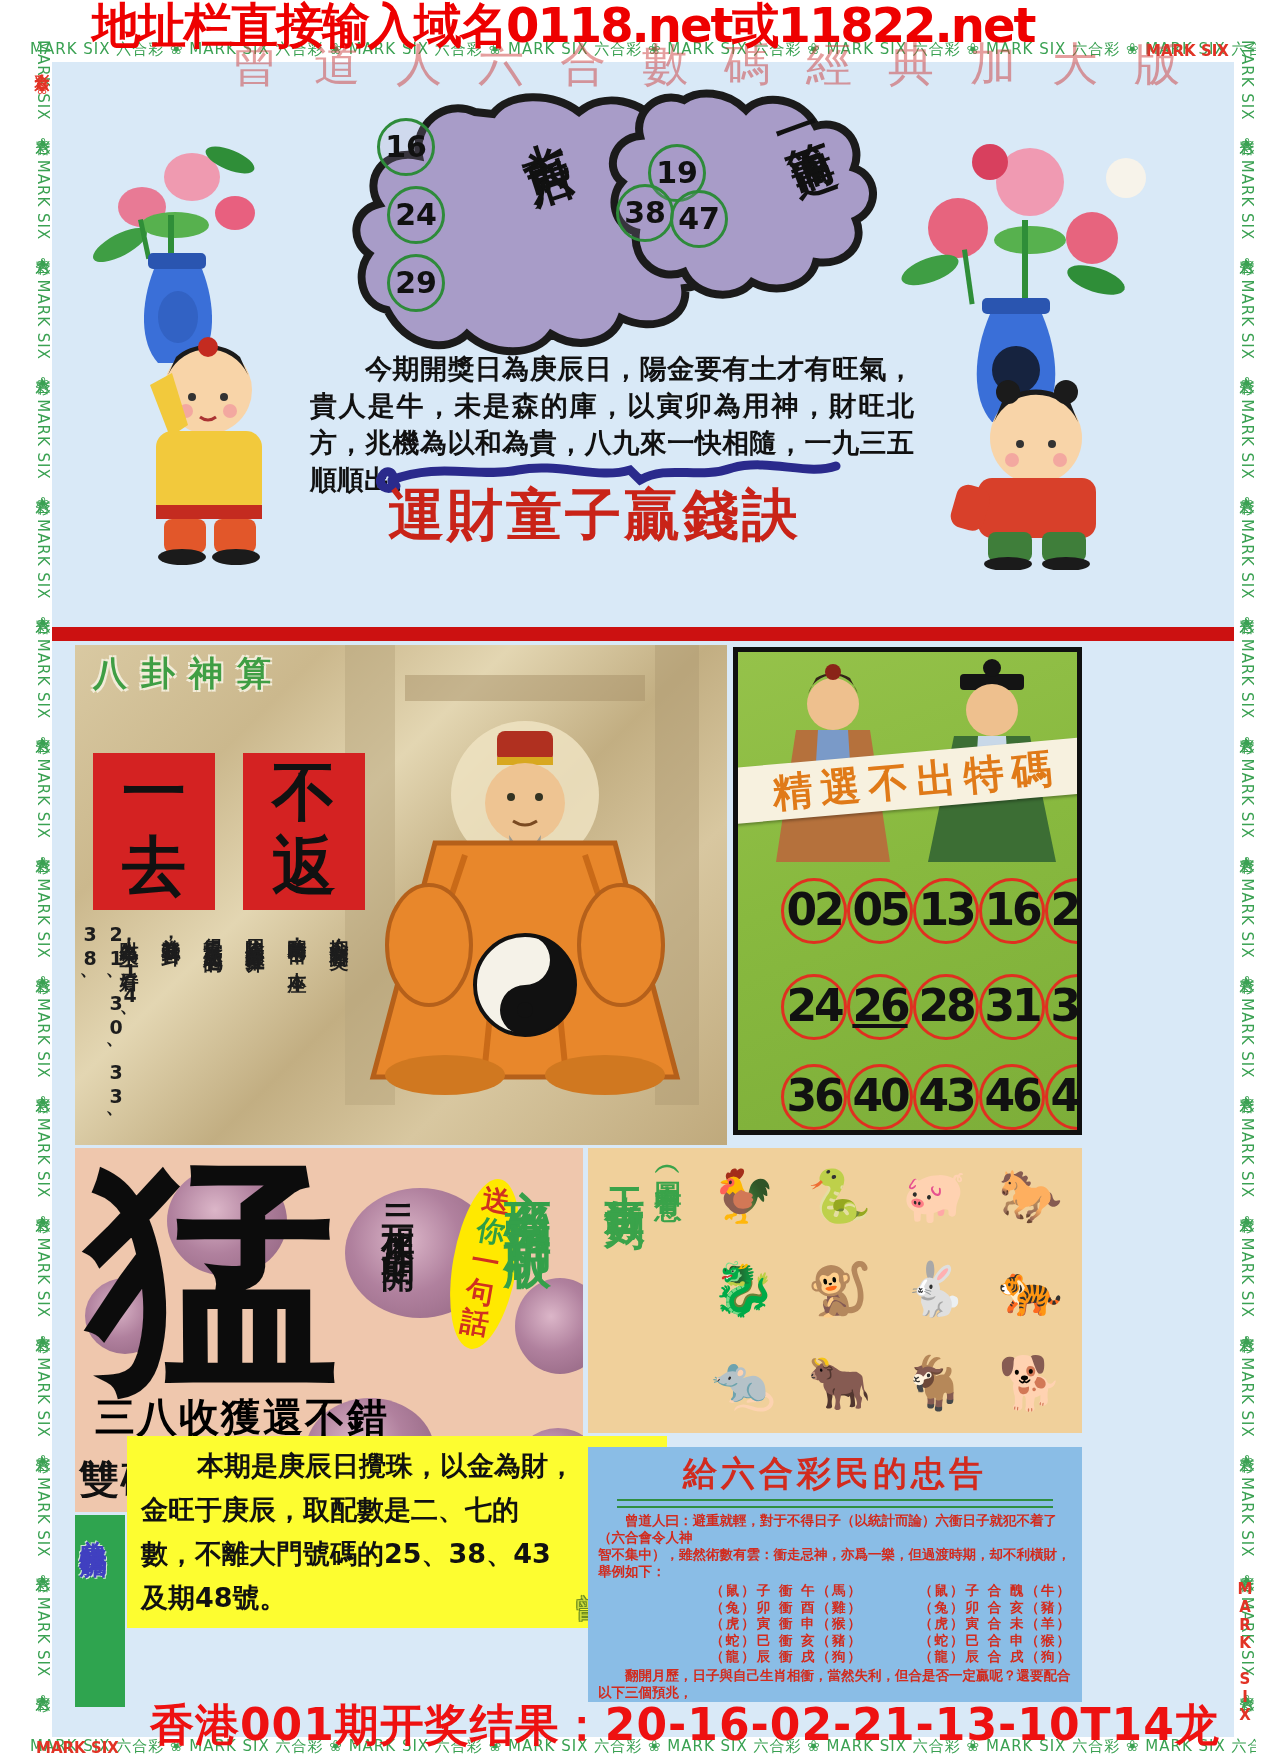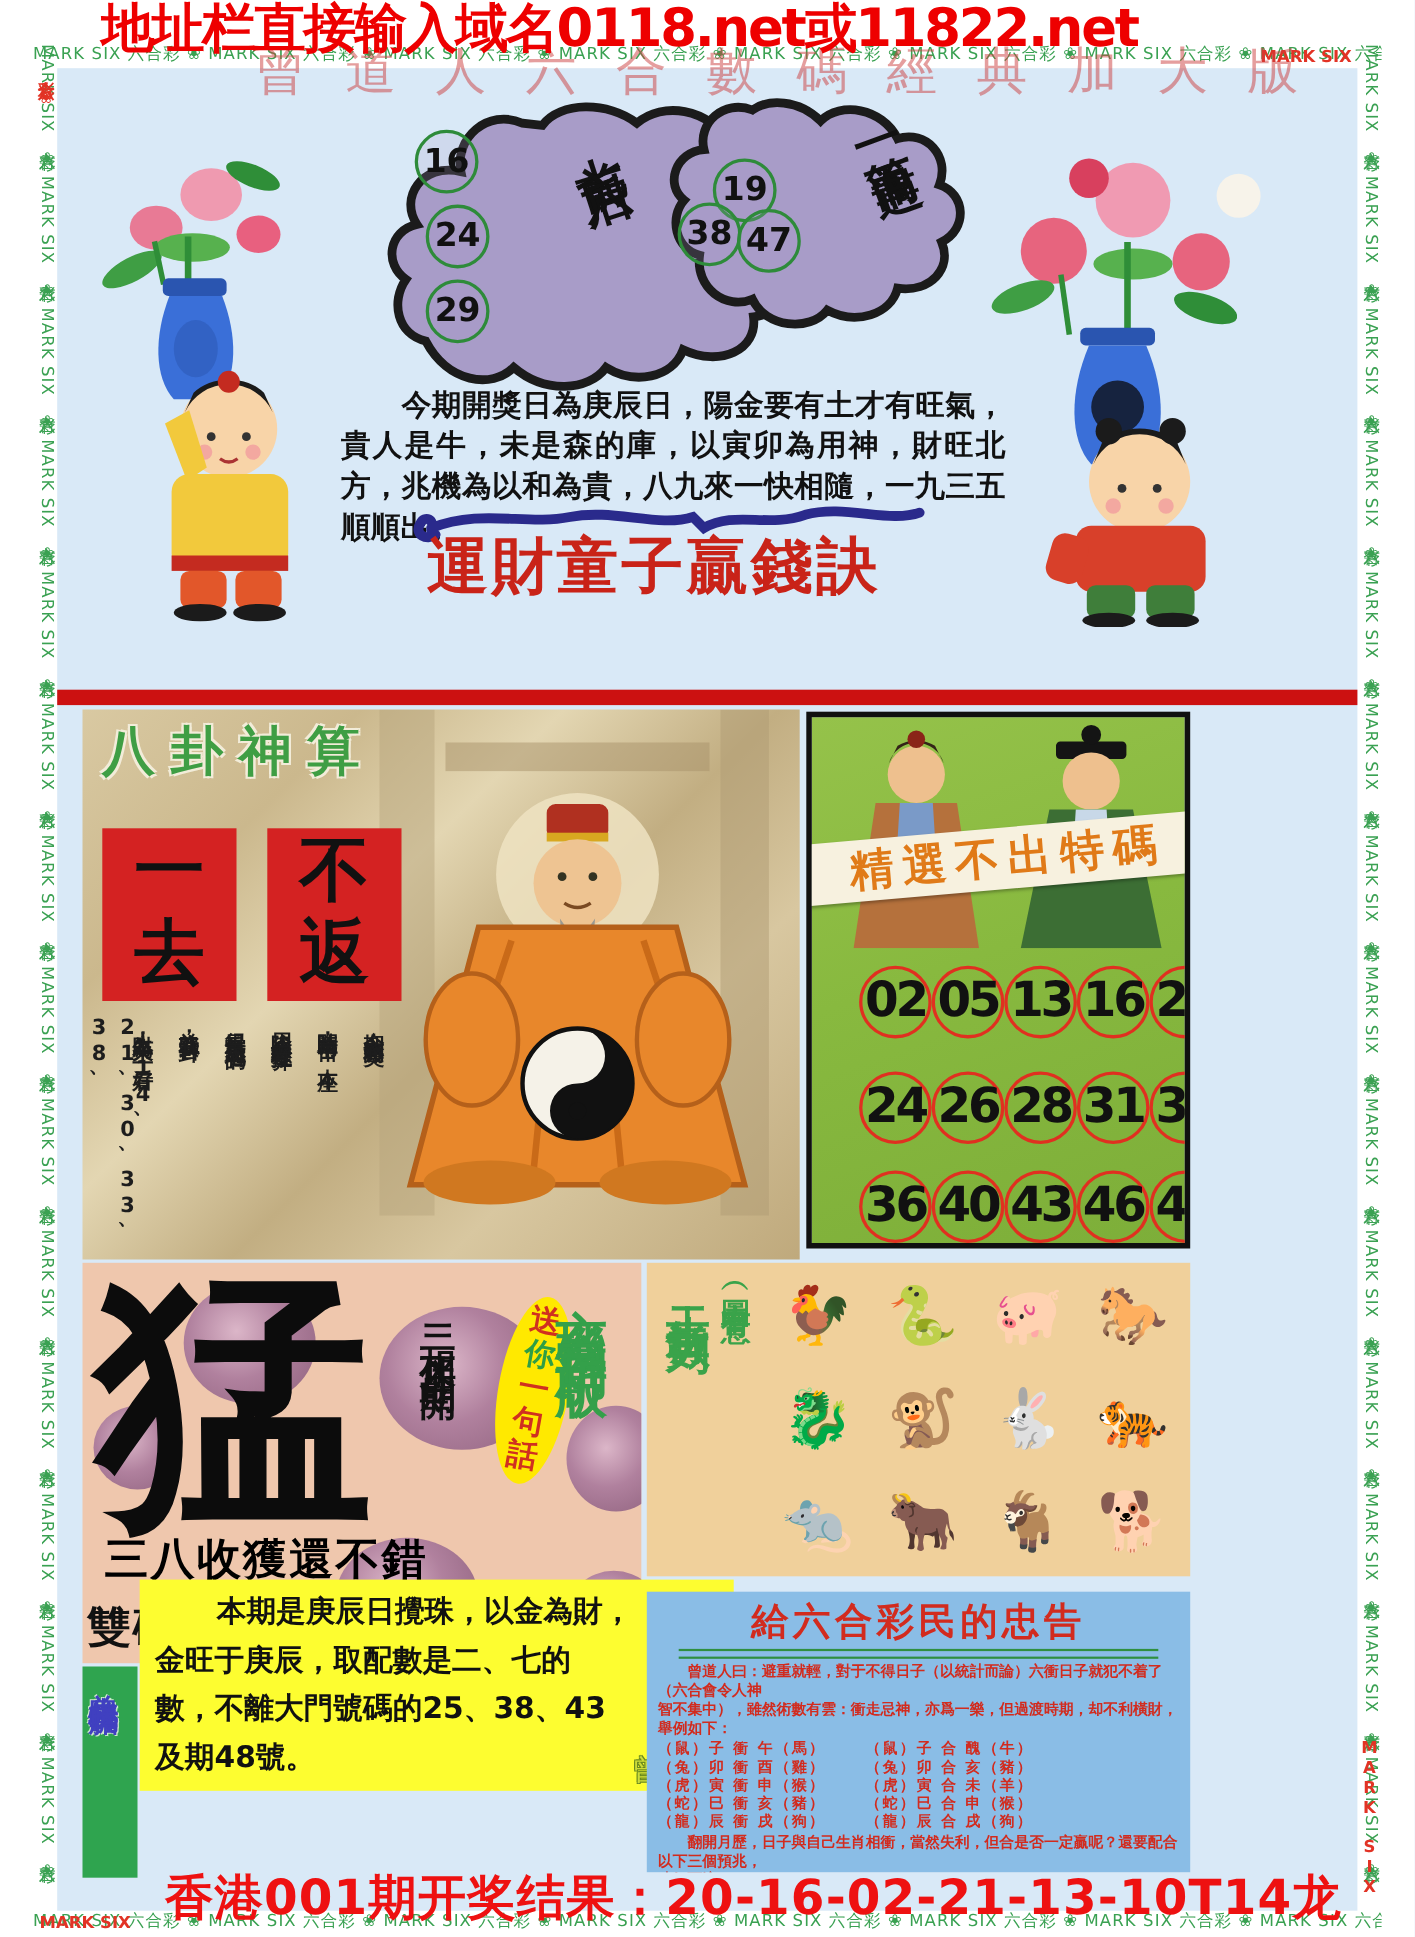--- a/index.html
+++ b/index.html
@@ -19,21 +19,21 @@
   .map svg{position:absolute;left:0;top:0;}
   .map-num{position:absolute;width:52px;height:52px;border:3px solid #2e8b3a;border-radius:50%;color:#111;font-size:30px;font-weight:bold;text-align:center;line-height:52px;background:rgba(168,156,200,.2);}
   .map-caption{position:absolute;writing-mode:vertical-rl;text-orientation:upright;font-size:44px;font-weight:bold;color:#111;letter-spacing:6px;}
   #forecast{left:310px;top:350px;width:604px;font-size:27px;font-weight:600;color:#111;line-height:37px;text-align:justify;z-index:2;}
   #banner-squiggle{left:368px;top:452px;z-index:2;}
   #banner-text{left:388px;top:478px;font-size:56px;font-weight:bold;color:#c92318;letter-spacing:3px;z-index:2;white-space:nowrap;}
   #red-divider{left:52px;top:627px;width:1182px;height:14px;background:#cc1111;z-index:2;}
   
   #bagua-panel{left:75px;top:645px;width:652px;height:500px;z-index:2;overflow:hidden;
     background:linear-gradient(135deg,#d9c9a2 0%,#cbb88d 22%,#e3d6b2 38%,#c2ae82 55%,#d8c7a0 72%,#bfa97c 100%);}
-  #bagua-title{left:18px;top:6px;font-size:48px;font-weight:900;color:#3f9e44;letter-spacing:14px;white-space:nowrap;
+  #bagua-title{left:18px;top:6px;font-size:34px;font-weight:900;color:#3f9e44;letter-spacing:14px;white-space:nowrap;
     text-shadow:2px 2px 0 #f2ecd9,-2px -2px 0 #f2ecd9,2px -2px 0 #f2ecd9,-2px 2px 0 #f2ecd9;}
   .redblock{position:absolute;width:122px;height:155px;background:#d42222;color:#111;font-weight:900;
     font-size:64px;line-height:74px;text-align:center;padding-top:2px;}
   .bcol{position:absolute;writing-mode:vertical-rl;text-orientation:upright;font-size:19px;color:#1d1d1d;
     letter-spacing:2px;height:228px;font-weight:600;}
   
   #special-panel{left:733px;top:647px;width:349px;height:488px;border:5px solid #101010;box-sizing:border-box;
     background:linear-gradient(160deg,#95c24a 0%,#88b93f 45%,#7dae39 100%);z-index:2;overflow:hidden;}
   #special-banner{position:absolute;left:-8px;top:100px;width:372px;height:56px;background:#f7f1df;
     transform:rotate(-5deg);box-shadow:0 2px 3px rgba(0,0,0,.3);text-align:center;}
@@ -69,21 +69,21 @@
   #zodiac-grid{position:absolute;left:108px;top:2px;width:382px;height:280px;display:grid;
     grid-template-columns:repeat(4,1fr);grid-template-rows:repeat(3,1fr);}
   .animal{display:flex;align-items:center;justify-content:center;font-size:52px;}
   
   #advice-panel{left:588px;top:1447px;width:494px;height:255px;background:#8abde6;z-index:2;box-sizing:border-box;
     padding:4px 10px;overflow:hidden;}
   #advice-title{text-align:center;font-size:34px;font-weight:900;color:#d22b1e;letter-spacing:4px;}
   #advice-rule{width:92%;margin:2px auto 4px auto;height:5px;border-top:2px solid #2f8f3f;border-bottom:2px solid #2f8f3f;}
   .adv{font-size:13.5px;color:#d22b1e;line-height:17px;font-weight:600;}
   .adv.indent{text-indent:2em;}
-  #pairs{display:flex;gap:36px;justify-content:flex-start;margin:2px 0;}
+  #pairs{display:flex;gap:56px;justify-content:flex-end;margin:2px 0;}
   #pairs .adv{letter-spacing:2px;line-height:16.5px;}
   
   #footer-result{left:150px;top:1696px;width:1010px;text-align:center;font-size:44px;font-weight:bold;
     color:#ee1111;letter-spacing:1px;z-index:7;white-space:nowrap;}
   svg{display:block;}
 </style>
 </head>
 <body>
 
 <div id="canvas">
@@ -270,21 +270,21 @@
     </div>
     <div class="numrow" style="top:226px;">
       <div class="numball" style="left:8px;">02</div>
       <div class="numball" style="left:74px;">05</div>
       <div class="numball" style="left:140px;">13</div>
       <div class="numball" style="left:206px;">16</div>
       <div class="numball" style="left:272px;">21</div>
     </div>
     <div class="numrow" style="top:322px;">
       <div class="numball" style="left:8px;">24</div>
-      <div class="numball" style="left:74px;">26</div>
+      <div class="numball" style="left:74px;text-decoration:underline;">26</div>
       <div class="numball" style="left:140px;">28</div>
       <div class="numball" style="left:206px;">31</div>
       <div class="numball" style="left:272px;">33</div>
     </div>
     <div class="numrow" style="top:412px;">
       <div class="numball" style="left:8px;">36</div>
       <div class="numball" style="left:74px;">40</div>
       <div class="numball" style="left:140px;">43</div>
       <div class="numball" style="left:206px;">46</div>
       <div class="numball" style="left:272px;">48</div>

